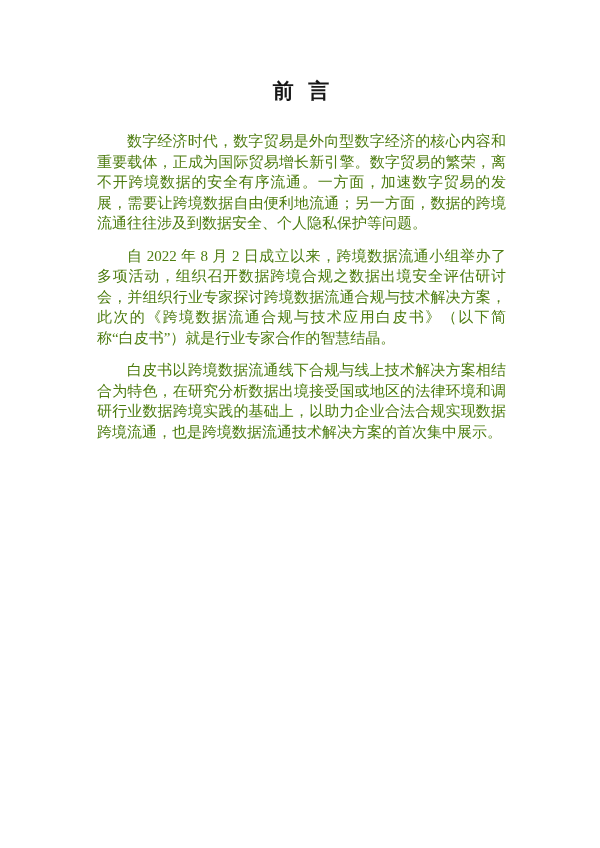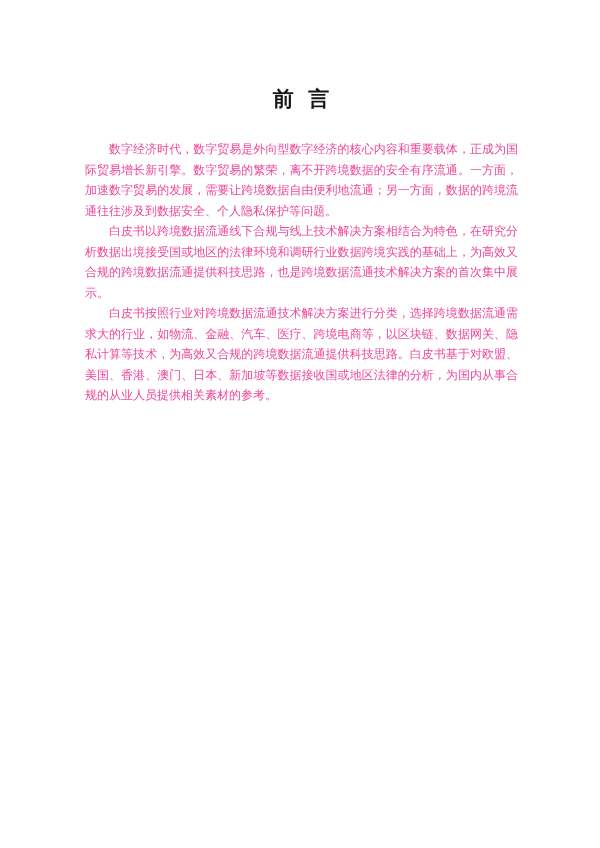--- a/index.html
+++ b/index.html
@@ -14,42 +14,42 @@
     font-family: "Liberation Serif", "DejaVu Serif", serif;
   }
   .page {
     box-sizing: border-box;
     width: 600px;
     height: 848px;
     background: #ffffff;
     padding: 80px 82px 0 85px;
   }
   .doc-title {
-    margin: 8px 0 29px 0;
+    margin: 0 0 29px 0;
     text-align: center;
     font-size: 21px;
     line-height: 22px;
     font-weight: bold;
     color: #161616;
     word-spacing: 0.35em;
     letter-spacing: 1px;
   }
   .para {
-    margin: 0;
-    font-size: 12px;
+    margin: 12px;
+    font-size: 15px;
     line-height: 20.5px;
-    color: #ec4899;
+    color: #4d7c0f;
     text-align: justify;
     text-justify: inter-character;
     text-indent: 2em;
     word-break: break-all;
   }
 </style>
 </head>
 <body>
 
 <div class="page">
   <h1 class="doc-title">前 言</h1>
 
   <p class="para">数字经济时代，数字贸易是外向型数字经济的核心内容和重要载体，正成为国际贸易增长新引擎。数字贸易的繁荣，离不开跨境数据的安全有序流通。一方面，加速数字贸易的发展，需要让跨境数据自由便利地流通；另一方面，数据的跨境流通往往涉及到数据安全、个人隐私保护等问题。</p>
-  <p class="para">白皮书以跨境数据流通线下合规与线上技术解决方案相结合为特色，在研究分析数据出境接受国或地区的法律环境和调研行业数据跨境实践的基础上，为高效又合规的跨境数据流通提供科技思路，也是跨境数据流通技术解决方案的首次集中展示。</p>
-  <p class="para">白皮书按照行业对跨境数据流通技术解决方案进行分类，选择跨境数据流通需求大的行业，如物流、金融、汽车、医疗、跨境电商等，以区块链、数据网关、隐私计算等技术，为高效又合规的跨境数据流通提供科技思路。白皮书基于对欧盟、美国、香港、澳门、日本、新加坡等数据接收国或地区法律的分析，为国内从事合规的从业人员提供相关素材的参考。</p>
+  <p class="para">自 2022 年 8 月 2 日成立以来，跨境数据流通小组举办了多项活动，组织召开数据跨境合规之数据出境安全评估研讨会，并组织行业专家探讨跨境数据流通合规与技术解决方案，此次的《跨境数据流通合规与技术应用白皮书》（以下简称“白皮书”）就是行业专家合作的智慧结晶。</p>
+  <p class="para">白皮书以跨境数据流通线下合规与线上技术解决方案相结合为特色，在研究分析数据出境接受国或地区的法律环境和调研行业数据跨境实践的基础上，以助力企业合法合规实现数据跨境流通，也是跨境数据流通技术解决方案的首次集中展示。</p>
 </div>
 
 </body></html>

